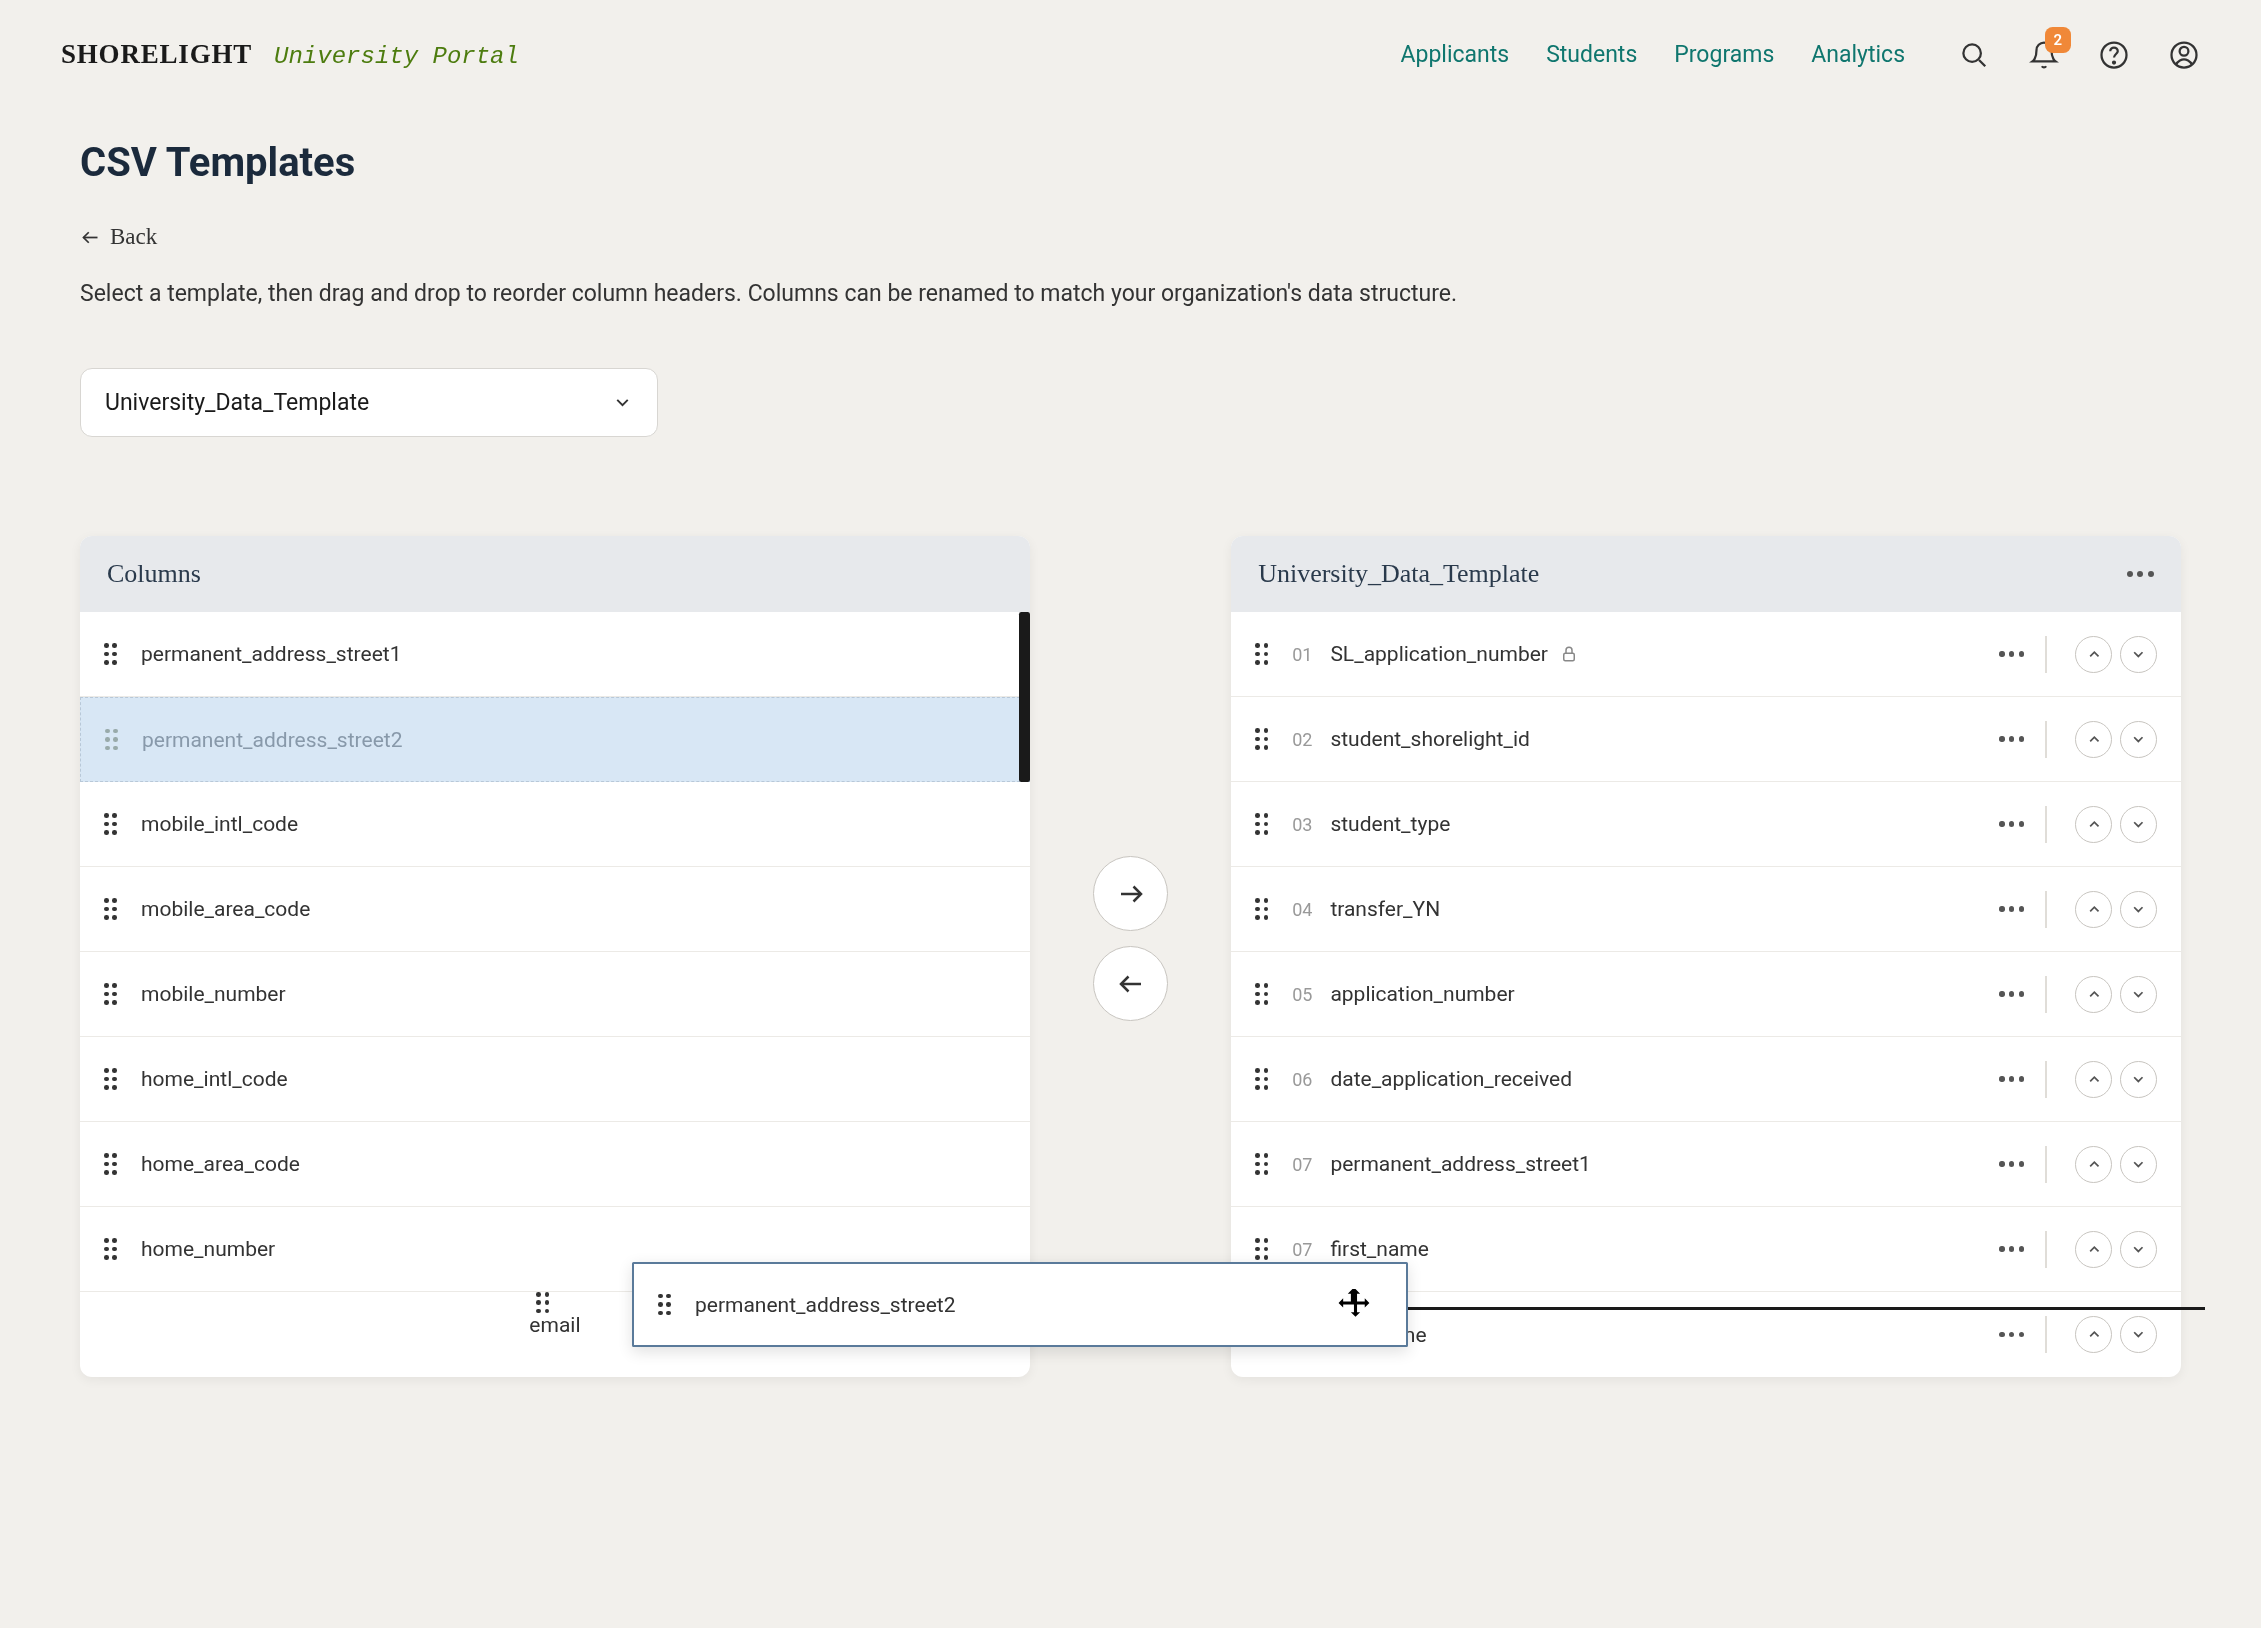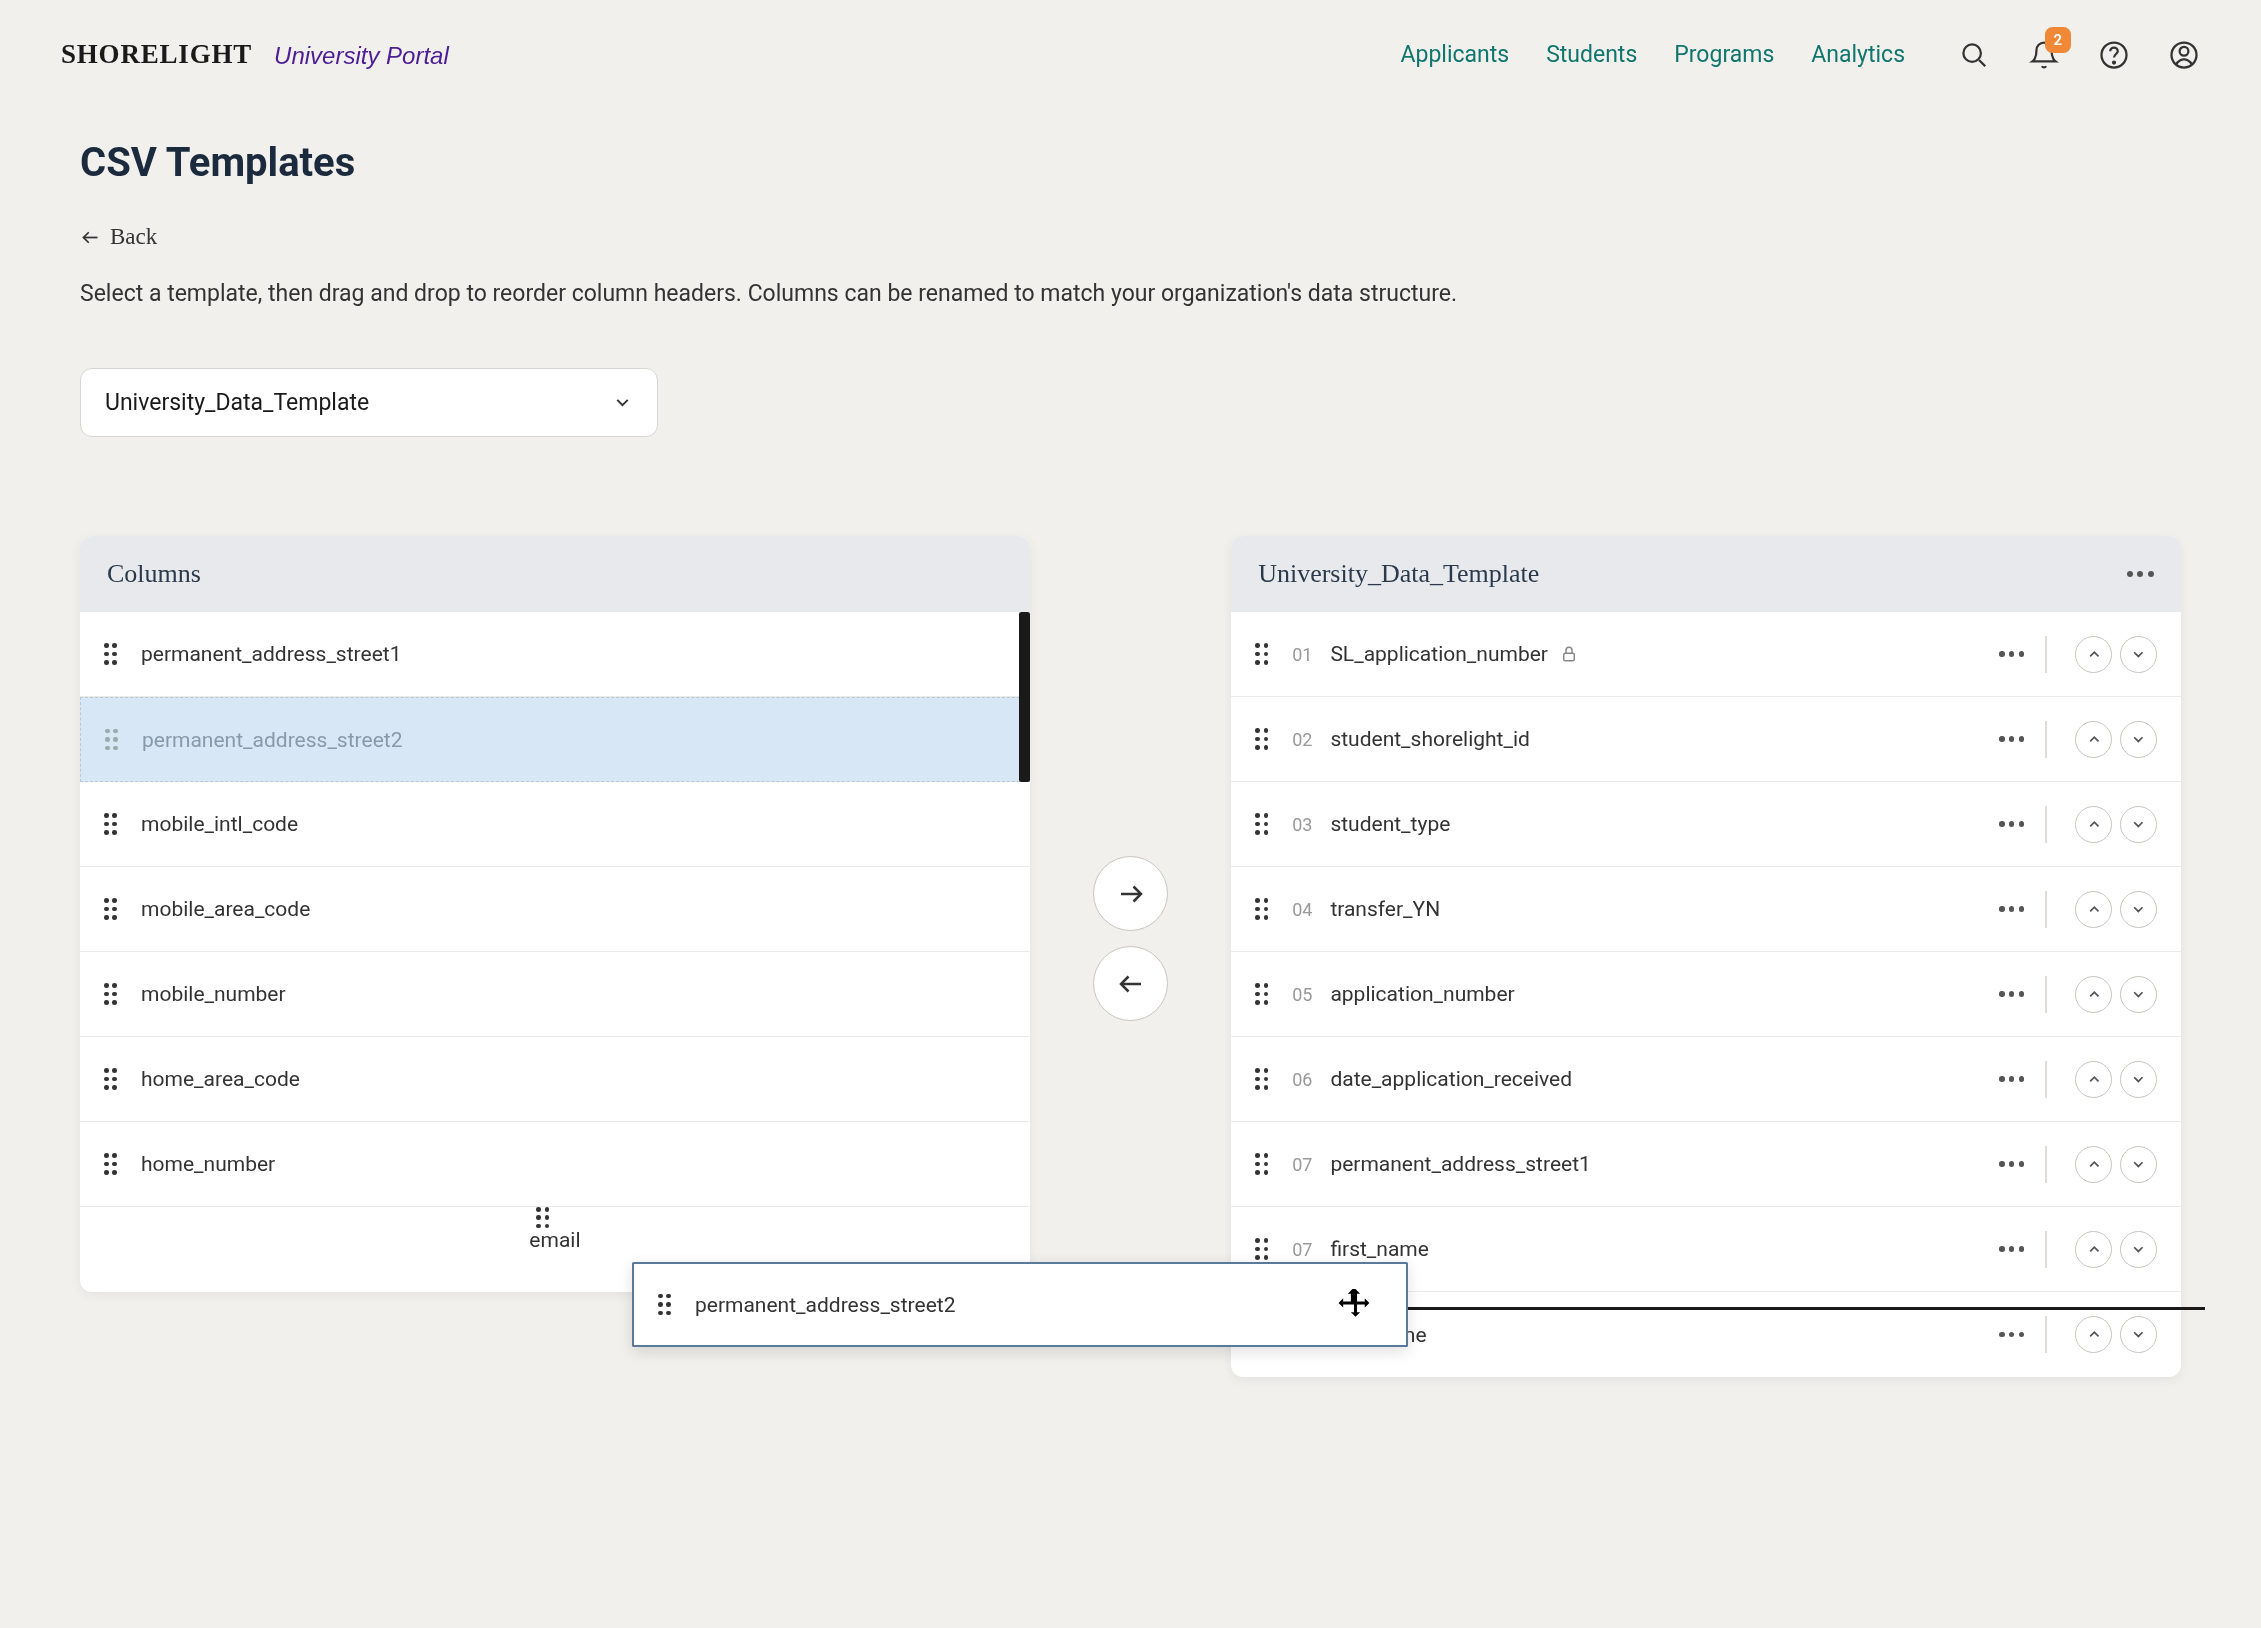--- a/index.html
+++ b/index.html
@@ -2,21 +2,21 @@
 <html style="font-size:12px"><head>
 <meta charset="utf-8">
 <style>
 * { box-sizing: border-box; margin: 0; padding: 0; }
 body { font-family: -apple-system, BlinkMacSystemFont, 'Segoe UI', Roboto, sans-serif; background: #f2f0ec; color: #1a1a1a; width: 2261px; height: 1628px; overflow: hidden; }
 
 
 .header { display: flex; align-items: center; justify-content: space-between; padding: 38px 61px; }
 .logo { display: flex; align-items: flex-end; gap: 22px; }
 .logo-main { font-size: 27px; font-weight: 800; letter-spacing: 0.8px; color: #1a1a1a; font-family: Georgia, serif; }
-.logo-sub { font-size: 24px; font-style: italic; color: #4c1d95; font-family: Liberation Sans, sans-serif; }
+.logo-sub { font-size: 24px; font-style: italic; color: #4d7c0f; font-family: Liberation Mono, monospace; }
 .nav { display: flex; align-items: center; gap: 37px; }
 .nav-link { font-size: 23px; color: #0f766e; cursor: pointer; }
 .nav-icons { display: flex; align-items: center; gap: 37px; margin-left: 15px; }
 .icon-btn { width: 33px; height: 33px; display: flex; align-items: center; justify-content: center; cursor: pointer; position: relative; }
 .icon-btn svg { width: 30px; height: 30px; stroke: #333; fill: none; stroke-width: 1.8; }
 .badge { position: absolute; top: -10.7px; right: -10.7px; background: #f08838; color: #fff; font-size: 15px; font-weight: 600; min-width: 26px; height: 26px; border-radius: 7.6px; display: flex; align-items: center; justify-content: center; padding: 0 4.6px; }
 
 
 .content { padding: 30px 80px; }
 .page-title { font-size: 40px; font-weight: 700; color: #1b2a3c; margin-bottom: 38px; }
@@ -201,20 +201,31 @@
           </div>
           <div class="col-row">
             <div class="drag-handle">
               <span></span>
               <span></span>
               <span></span>
               <span></span>
               <span></span>
               <span></span>
             </div>
+            <span class="col-label">home_intl_code</span>
+          </div>
+          <div class="col-row">
+            <div class="drag-handle">
+              <span></span>
+              <span></span>
+              <span></span>
+              <span></span>
+              <span></span>
+              <span></span>
+            </div>
             <span class="col-label">home_area_code</span>
           </div>
           <div class="col-row">
             <div class="drag-handle">
               <span></span>
               <span></span>
               <span></span>
               <span></span>
               <span></span>
               <span></span>

